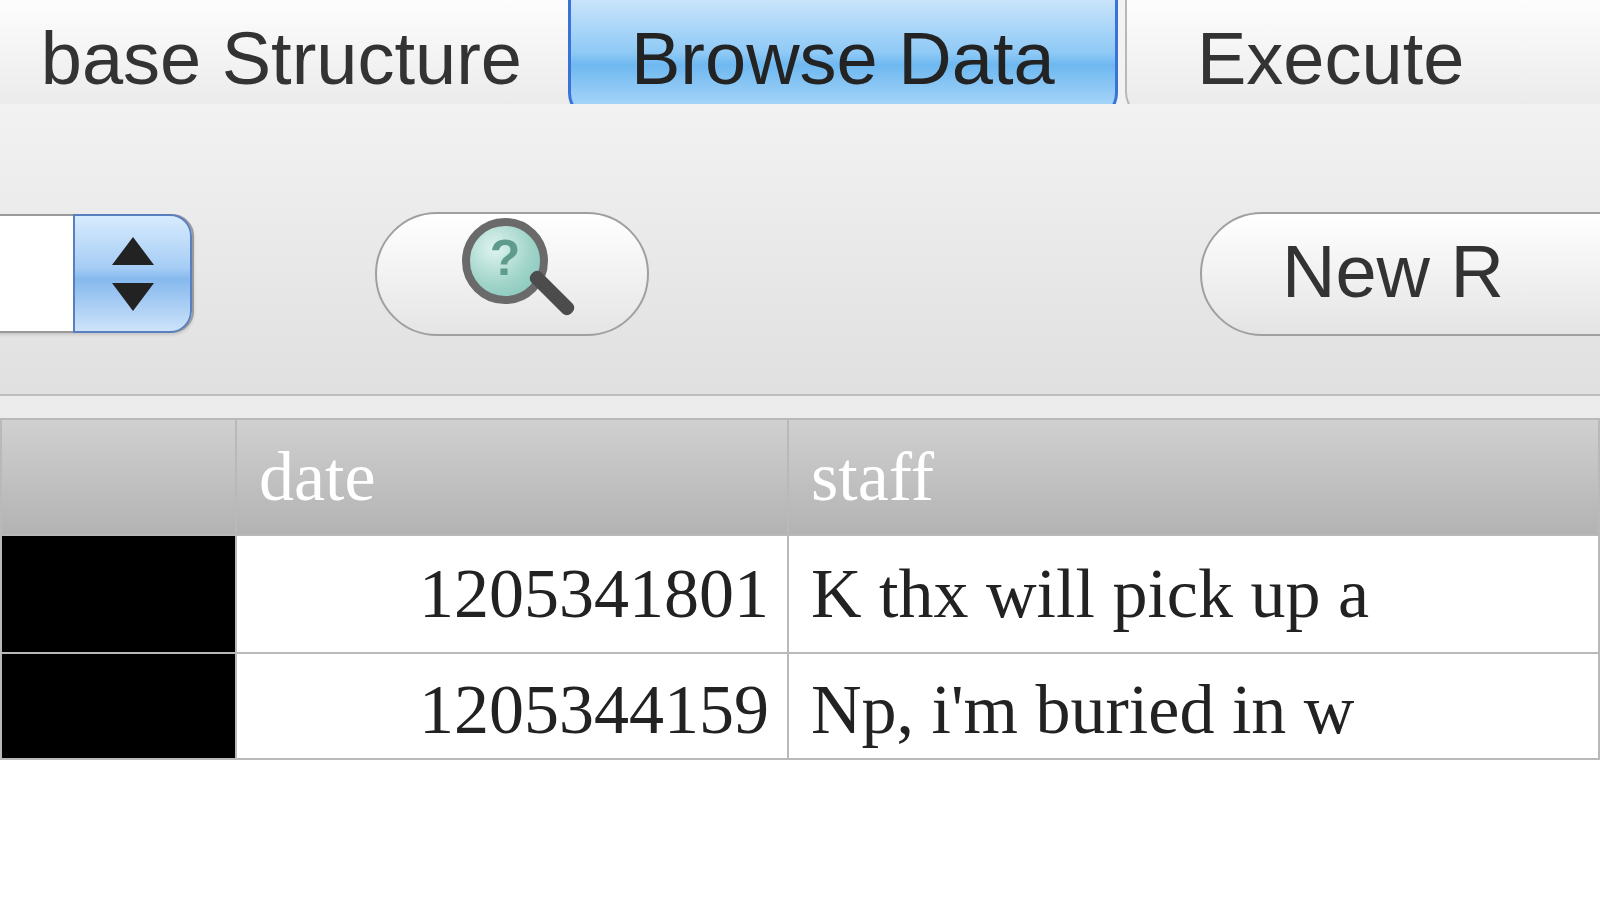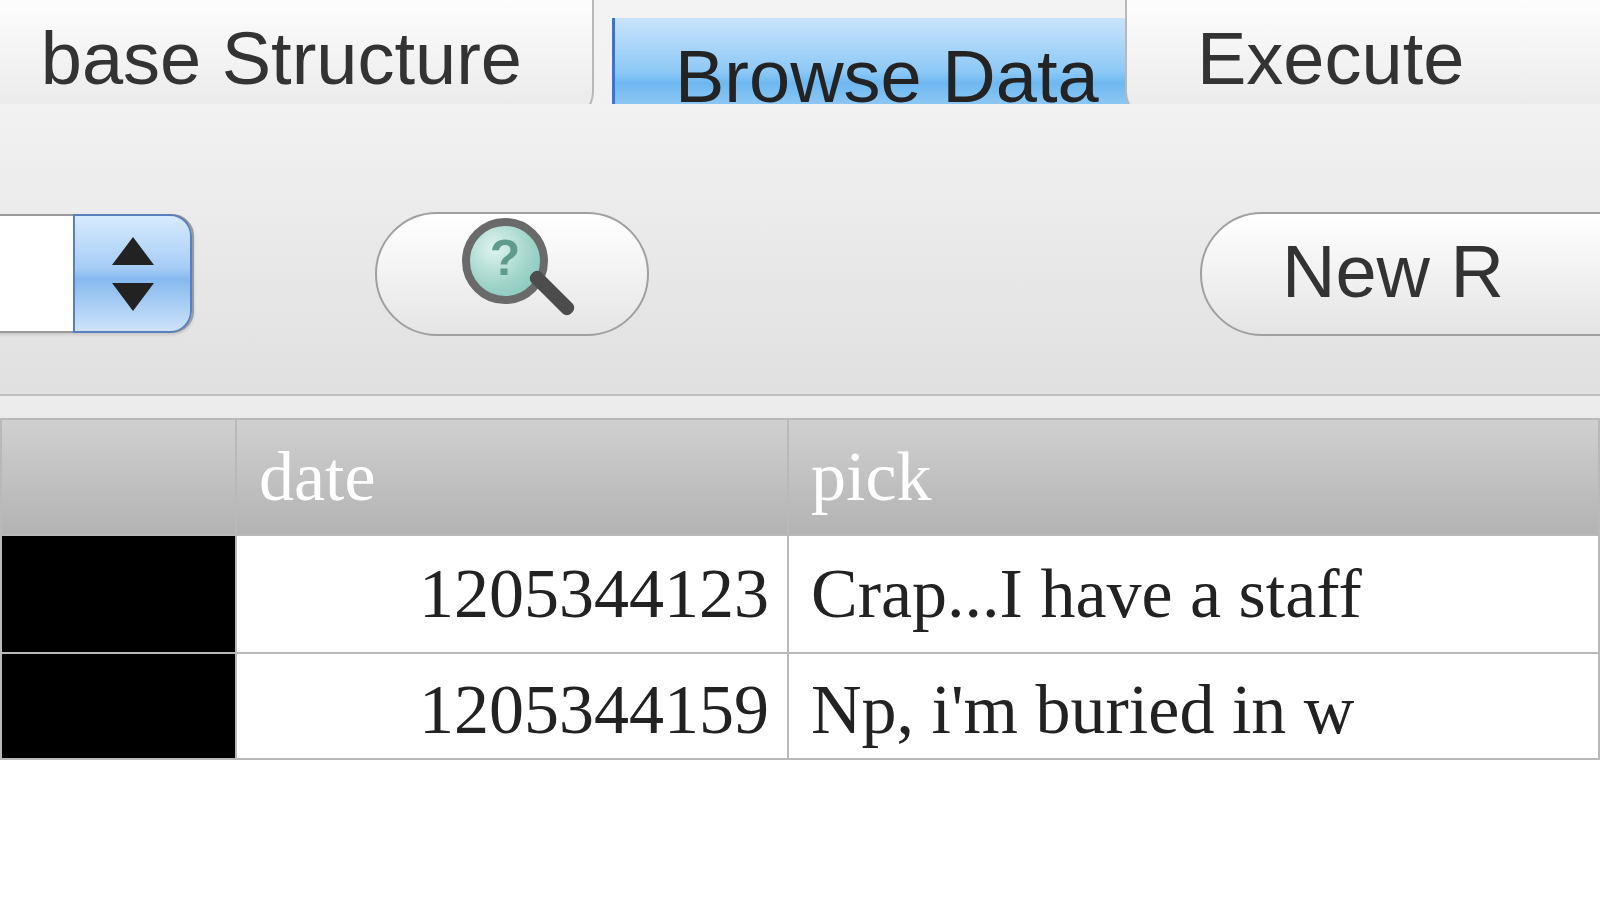--- a/index.html
+++ b/index.html
@@ -33,26 +33,25 @@
     border-radius:0 0 28px 28px;
     white-space:nowrap;
   }
   .tab.left{
     left:-260px;width:780px;text-align:right;padding-right:70px;padding-left:0;
   }
   .tab.right{
     left:1125px;width:760px;text-align:left;padding-left:70px;padding-right:0;
   }
   .tab.active{
-    left:612px;
+    left:568px;
     background:linear-gradient(#c9e4fb,#8ec9f6 45%,#6eb8f0 55%,#b6ddfb);
     border:3px solid #3a72d6;
     border-top:none;
     color:#232323;
-    margin-top:18px;
   }
   
   .toolbar{
     position:relative;
     height:290px;
     background:linear-gradient(#f2f2f2,#e0e0e0);
     border-bottom:2px solid #bdbdbd;
   }
   
   .dropdown{
@@ -169,28 +168,28 @@
     <table>
       <colgroup>
         <col class="col0">
           <col class="col1">
           <col class="col2">
       </colgroup>
       <thead>
         <tr>
           <th></th>
           <th>date</th>
-          <th>pick</th>
+          <th>staff</th>
         </tr>
       </thead>
       <tbody>
         <tr>
           <td class="dark"></td>
-          <td class="num">1205344123</td>
-          <td>Crap...I have a staff</td>
+          <td class="num">1205341801</td>
+          <td>K thx will pick up a</td>
         </tr>
         <tr class="cut">
           <td class="dark"></td>
           <td class="num">1205344159</td>
           <td>Np, i'm buried in w</td>
         </tr>
       </tbody>
     </table>
   </div>
 

